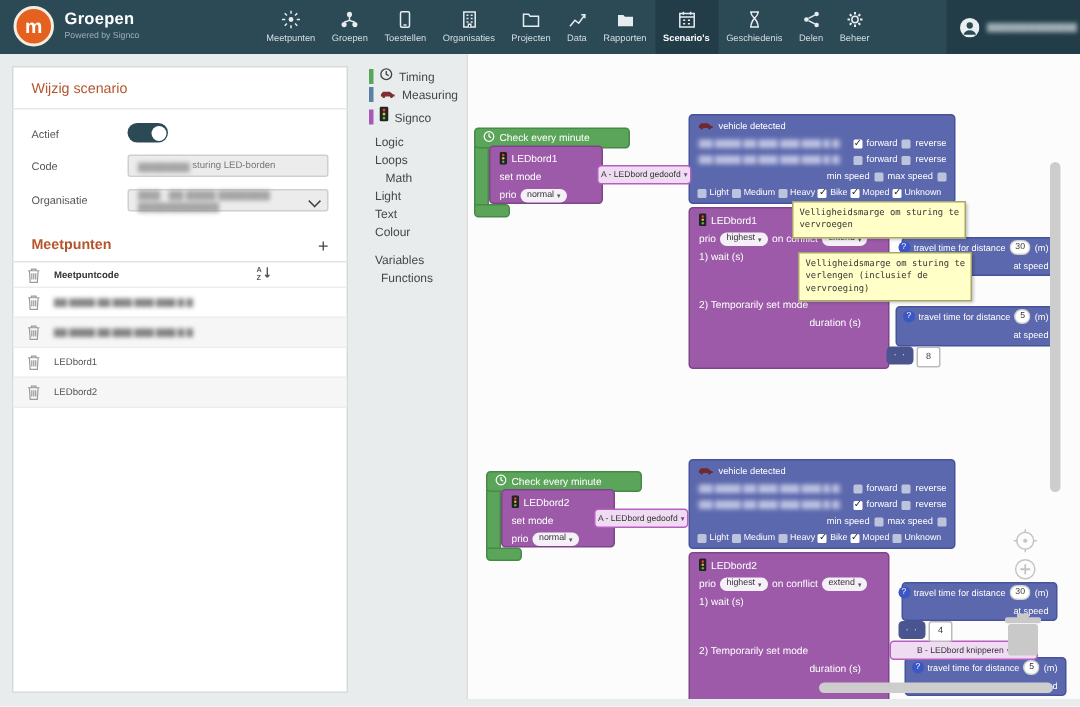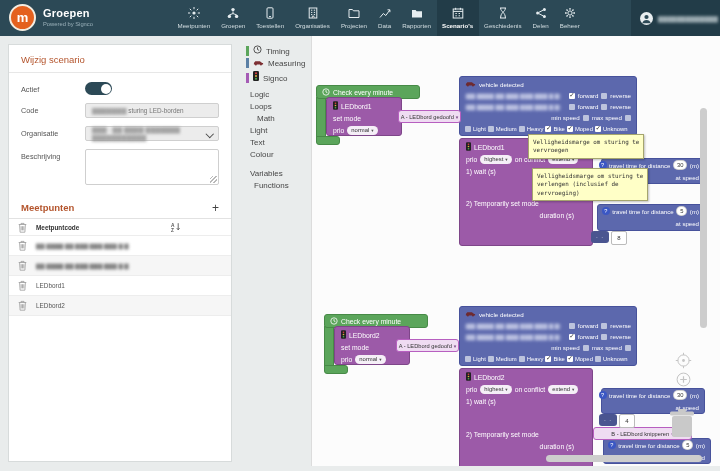--- a/index.html
+++ b/index.html
@@ -203,28 +203,20 @@
     <div class="frow">
       <span class="lbl">Organisatie</span>
       <div class="ctl">
         <div class="select">
           <span class="rdx">▇▇▇ - ▇▇ ▇▇▇▇ ▇▇▇▇▇▇▇ ▇▇▇▇▇▇▇▇▇▇▇</span>
           <span class="chev"></span>
         </div>
       </div>
     </div>
 
-    <div class="frow">
-      <span class="lbl">Beschrijving</span>
-      <div class="ctl">
-          <div class="tarea">
-            <i></i>
-          </div>
-        </div>
-    </div>
 
     <div class="sec-h">
       <span>Meetpunten</span>
       <span class="addb">+</span>
     </div>
 
     <div class="tbl">
       <div class="trow head">
         <span class="tc-trash">
           <svg width="9" height="11" viewBox="0 0 9 11">

